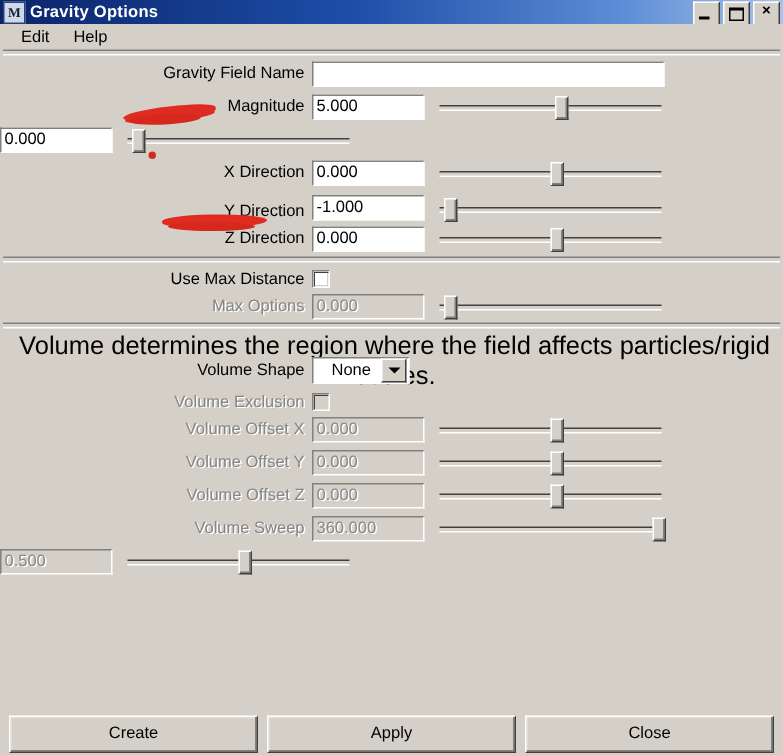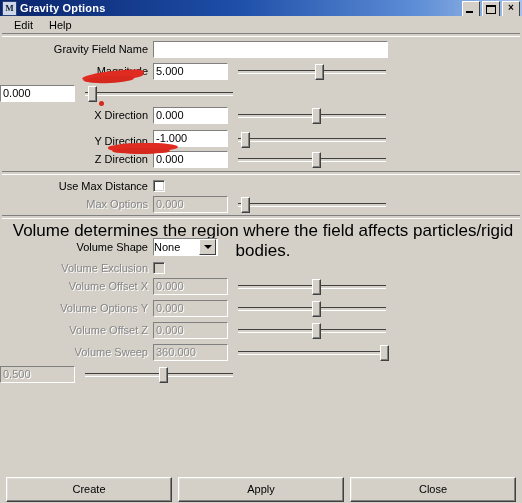--- a/index.html
+++ b/index.html
@@ -45,21 +45,21 @@
   }
   .menuitem{padding:1px 8px;font-size:11px;color:#000;}
 
   
   .sep{position:absolute;left:2px;width:518px;height:2px;
        border-top:1px solid #808080;border-bottom:1px solid #ffffff;}
 
   
   .row{position:absolute;left:0;width:522px;height:20px;display:flex;align-items:center;}
   .lbl{
-    width:153px;text-align:right;padding-right:5px;box-sizing:border-box;
+    width:208px;text-align:right;padding-right:5px;box-sizing:border-box;
     font-size:11px;color:#000;white-space:nowrap;
   }
   .lbl.dim{color:#868686;text-shadow:1px 1px 0 #ffffff;}
   .txtbox{
     width:75px;height:17px;box-sizing:border-box;
     background:#ffffff;
     border:1px solid;border-color:#808080 #ffffff #ffffff #808080;
     outline:1px solid transparent;
     font-size:11px;line-height:15px;padding-left:2px;color:#000;
     font-family:"Liberation Sans",sans-serif;
@@ -90,21 +90,21 @@
   }
   .chk.dis{background:#d4d0c8;}
 
   
   .combo{
     width:65px;height:18px;box-sizing:border-box;display:flex;
     background:#ffffff;
     border:1px solid;border-color:#808080 #ffffff #ffffff #808080;
     align-items:center;position:relative;
   }
-  .combo .val{flex:1;font-size:11px;padding-left:0;line-height:14px;}
+  .combo .val{flex:1;font-size:11px;padding-left:12px;line-height:14px;}
   .combo .arw{
     width:15px;height:14px;margin-right:1px;background:#d4d0c8;
     border:1px solid;border-color:#ffffff #404040 #404040 #ffffff;
     display:flex;align-items:center;justify-content:center;
   }
   .combo .arw i{
     width:0;height:0;border-left:4px solid transparent;border-right:4px solid transparent;
     border-top:4px solid #000;display:block;font-style:normal;
   }
 
@@ -257,21 +257,21 @@
   <div class="row" style="top:276px;">
     <div class="lbl dim">Volume Offset X</div>
     <div class="txtbox dis">0.000</div>
     <div class="slider dis">
       <div class="track"></div>
       <div class="thumb" style="left:50%"></div>
     </div>
   </div>
 
   <div class="row" style="top:298px;">
-    <div class="lbl dim">Volume Options Y</div>
+    <div class="lbl dim">Volume Offset Y</div>
     <div class="txtbox dis">0.000</div>
     <div class="slider dis">
       <div class="track"></div>
       <div class="thumb" style="left:50%"></div>
     </div>
   </div>
 
   <div class="row" style="top:320px;">
     <div class="lbl dim">Volume Offset Z</div>
     <div class="txtbox dis">0.000</div>

